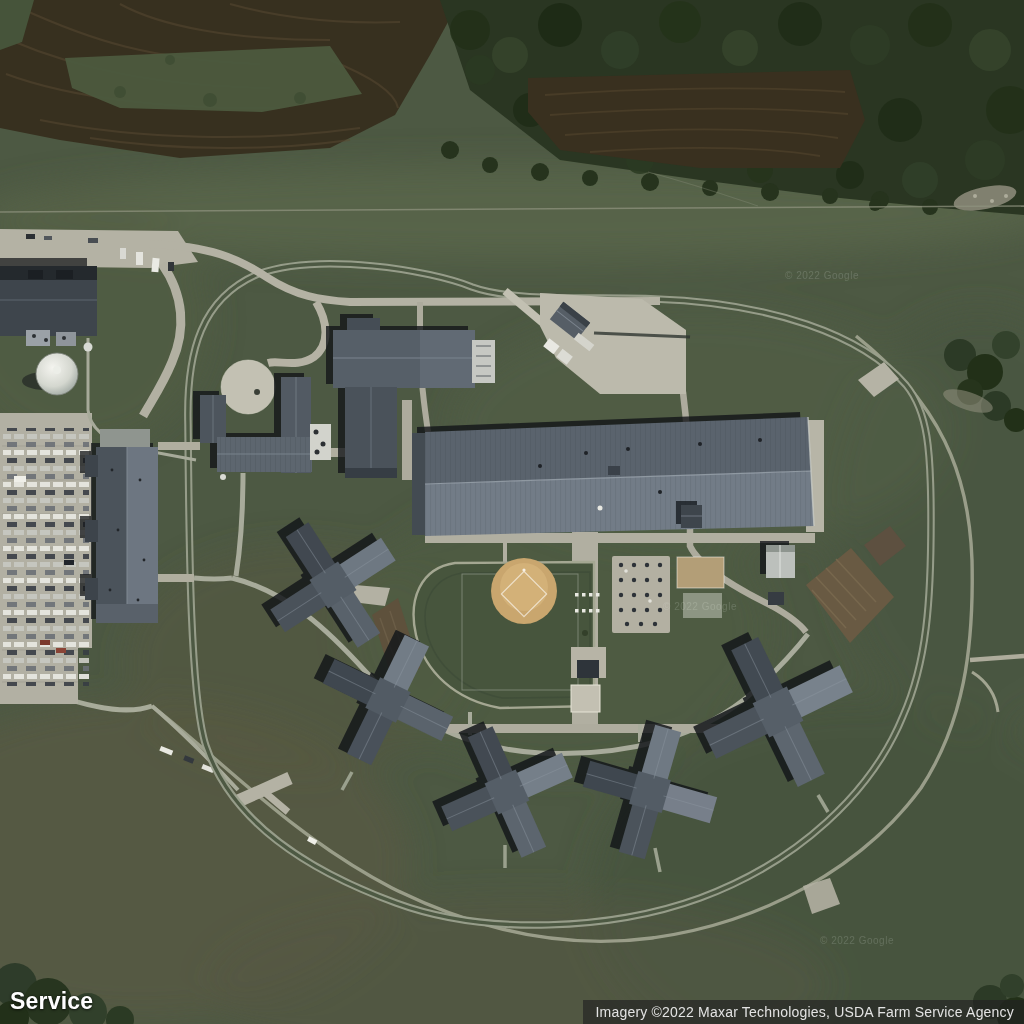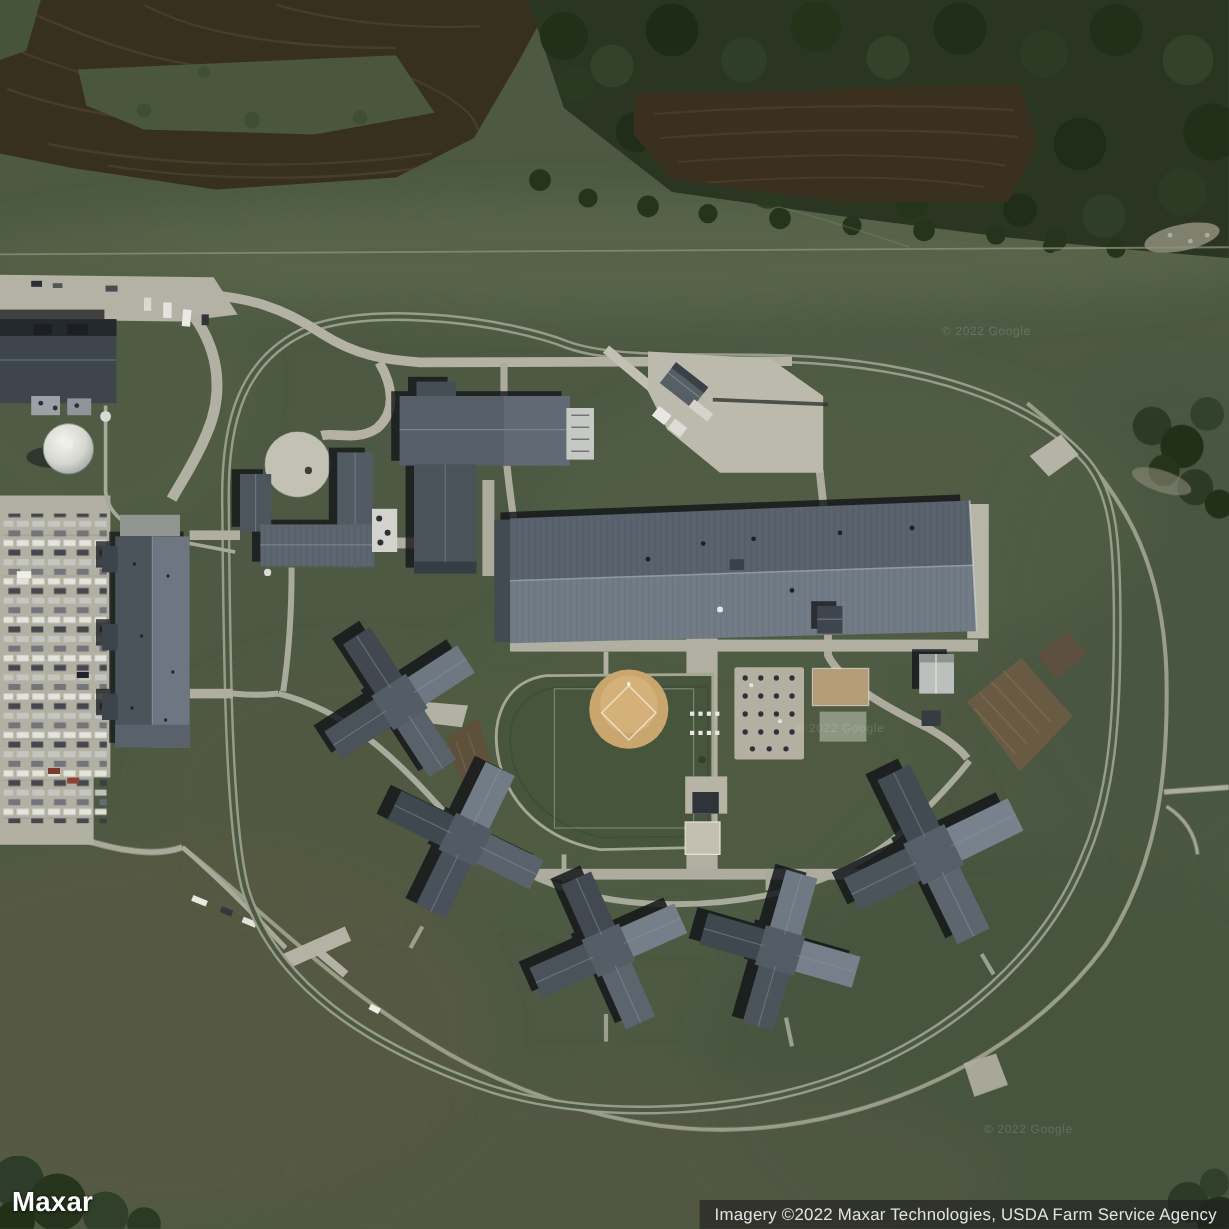--- a/index.html
+++ b/index.html
@@ -558,15 +558,15 @@
     </g>
   </g>
 
   <g font-family="Liberation Sans, sans-serif" font-size="10" fill="rgba(240,245,235,0.17)" text-anchor="middle" letter-spacing=".5">
     <text x="822" y="279">© 2022 Google</text>
     <text x="700" y="610">© 2022 Google</text>
     <text x="857" y="944">© 2022 Google</text>
   </g>
 </svg>
 
-<div class="google-logo">Maxar</div>
+<div class="google-logo">Service</div>
 <div class="attribution">Imagery ©2022 Maxar Technologies, USDA Farm Service Agency</div>
 </div>
 
 </body></html>

